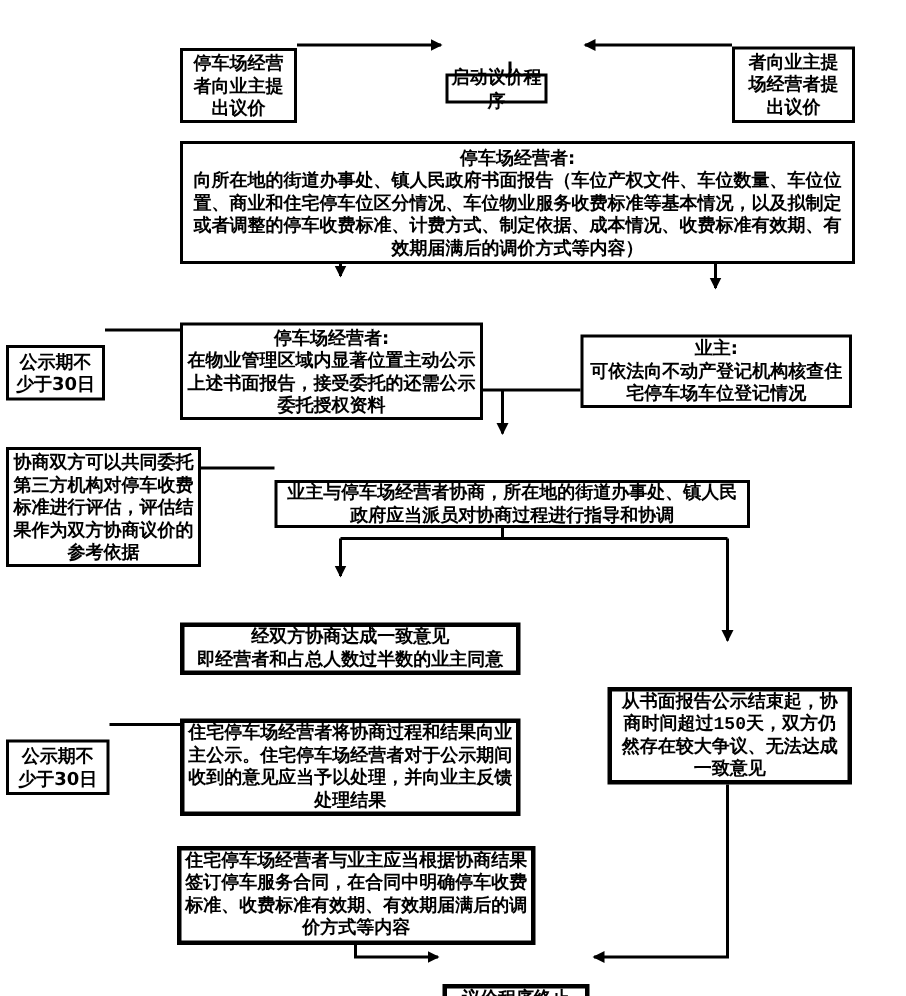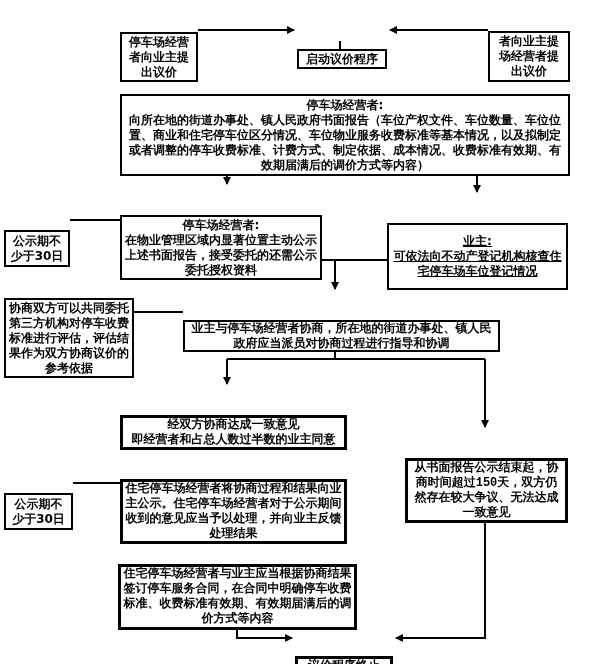--- a/index.html
+++ b/index.html
@@ -15,26 +15,26 @@
     display:flex;align-items:center;justify-content:center;
     text-align:center;white-space:pre-line;
     font-weight:bold;font-size:12px;line-height:15px;
     padding:1px 2px;
     margin-top:28px;
   }
   .box.small{font-size:12px;line-height:16px;}
   .box.thick{border-width:3px;font-family:Liberation Mono, monospace;}
   
   #n-operator-propose { left:120px; top:4px;   width:78px;  height:50px; }
-  #n-start            { left:297px; top:21px;  width:90px;  height:20px; }
+  #n-start            { left:297px; top:21px;  width:68px;  height:20px; }
   #n-owner-propose    { left:488px; top:3px;   width:82px;  height:51px; }
   #n-report           { left:120px; top:66px;  width:450px; height:82px; }
   #n-publicity1       { left:4px;   top:202px; width:66px;  height:37px; }
   #n-operator-publicize{left:120px; top:187px; width:202px; height:65px; }
-  #n-owner-verify     { left:387px; top:195px; width:181px; height:67px;text-decoration:underline; }
+  #n-owner-verify     { left:387px; top:195px; width:181px; height:49px; }
   #n-third-party      { left:4px;   top:270px; width:130px; height:80px; }
   #n-negotiation      { left:183px; top:292px; width:317px; height:32px; }
   #n-agreement        { left:120px; top:387px; width:227px; height:35px; }
   #n-dispute          { left:405px; top:430px; width:163px; height:65px; }
   #n-publicity2       { left:4px;   top:465px; width:69px;  height:37px; }
   #n-publicize-result { left:120px; top:451px; width:227px; height:65px; }
   #n-contract         { left:118px; top:536px; width:239px; height:66px; }
   #n-end              { left:295px; top:628px; width:98px;  height:20px; }
 </style>
 </head>

